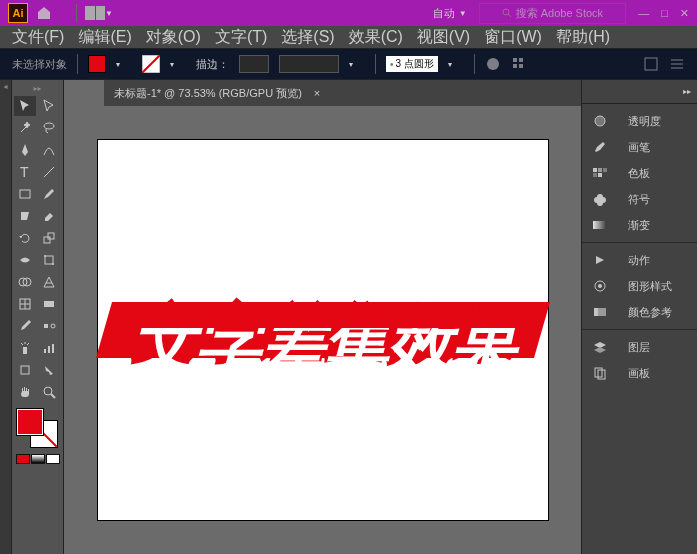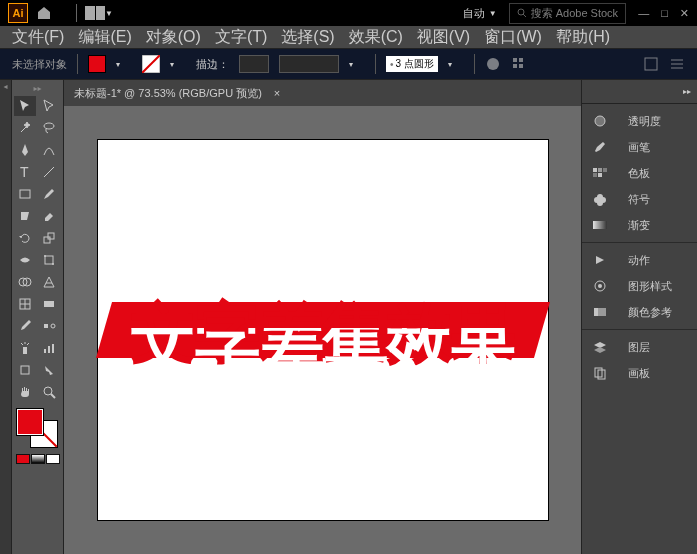--- a/index.html
+++ b/index.html
@@ -1,26 +1,26 @@
 <!DOCTYPE html>
 <html><head>
 <meta charset="utf-8">
 <style>
 * { margin: 0; padding: 0; box-sizing: border-box; font-family: "Microsoft YaHei", sans-serif; }
 body { background: #474747; width: 697px; height: 554px; overflow: hidden; font-size: 11px; color: #ccc; }
-.titlebar { height: 26px; background: #000000; display: flex; align-items: center; padding: 0 8px; }
+.titlebar { height: 26px; background: #a21caf; display: flex; align-items: center; padding: 0 8px; }
 .app-logo { width: 20px; height: 20px; background: #2d0b00; color: #ff9a00; font-weight: bold; font-size: 11px; display: flex; align-items: center; justify-content: center; border: 1px solid #ff9a00; margin-right: 8px; }
 .home-icon { width: 16px; height: 16px; margin-right: 16px; opacity: 0.8; }
 .titlebar-divider { width: 1px; height: 18px; background: #666; margin: 0 8px; }
 .layout-btn { width: 20px; height: 14px; display: flex; gap: 1px; }
 .layout-btn span { flex: 1; background: #aaa; }
 .titlebar-spacer { flex: 1; }
 .titlebar-label { margin-right: 4px; }
 .dropdown-arrow { font-size: 8px; margin-right: 12px; }
-.search-stock { border: 1px solid #666; padding: 2px 7px; display: flex; align-items: center; gap: 4px; opacity: 0.6; margin-right: 12px; }
+.search-stock { border: 1px solid #666; padding: 2px 22px; display: flex; align-items: center; gap: 4px; opacity: 0.6; margin-right: 12px; }
 .win-btns { display: flex; gap: 12px; opacity: 0.8; }
 .menubar { height: 22px; background: #474747; display: flex; align-items: center; padding: 0 12px; gap: 14px; }
 .menubar span { font-size: 16px; }
 .controlbar { height: 32px; background: #0f172a; border-top: 1px solid #222; border-bottom: 1px solid #222; display: flex; align-items: center; padding: 0 12px; gap: 10px; }
 .no-sel { color: #999; }
 .ctrl-divider { width: 1px; height: 20px; background: #555; }
 .color-swatch { width: 18px; height: 18px; border: 1px solid #000; }
 .stroke-none { display:flex; width:18px; height:18px; }
 .stroke-input { width: 30px; height: 18px; background: #2a2a2a; border: 1px solid #555; color: #ccc; font-size: 10px; text-align: center; }
 .stroke-style { width: 60px; height: 18px; background: #2a2a2a; border: 1px solid #555; }
@@ -34,25 +34,25 @@
 .tool { width: 22px; height: 20px; display: flex; align-items: center; justify-content: center; opacity: 0.85; cursor: pointer; }
 .tool svg { width: 14px; height: 14px; }
 .tool.sel { background: #333; }
 .color-picker { margin-top: 6px; position: relative; height: 44px; }
 .fg-color { width: 28px; height: 28px; background: #e30613; border: 1px solid #000; position: absolute; top: 0; left: 2px; z-index: 2; box-shadow: inset 0 0 0 1px #fff; }
 .bg-color { width: 28px; height: 28px; background: #fff; border: 1px solid #000; position: absolute; top: 12px; left: 16px; }
 .bg-color::after { content:''; position:absolute; width:36px; height:2px; background:#d00; transform:rotate(45deg); top:12px; left:-5px;}
 .mini-swatches { display: flex; gap: 1px; margin-top: 2px; padding-left:2px;}
 .mini-sw { width: 14px; height: 10px; border: 1px solid #111; }
 .canvas-area { flex: 1; background: #6b6b6b; display: flex; flex-direction: column; }
-.tab-strip { height: 26px; background: #424242; display: flex; align-items: center; padding: 0 10px; gap: 8px; }
+.tab-strip { height: 26px; background: #424242; display: flex; align-items: center; padding: 0 10px; gap: 8px; margin-left: 40px; }
 .tab-close { margin-left: 4px; cursor: pointer; }
 .canvas-viewport { flex: 1; display: flex; align-items: center; justify-content: center; padding: 10px 0; position:relative;}
 .artboard { width: 450px; height: 380px; background: #fff; box-shadow: 0 0 0 1px #000; display: flex; align-items: center; justify-content: center; }
-.art-content { position: relative; width: 100%; }
+.art-content { position: relative; width: 100%; font-style: italic; }
 .red-banner { height: 56px; background: #e30613; margin: 0 6px; transform: skewX(-16deg); }
 .art-text { position: absolute; top: -14px; left: 0; right: 0; text-align: center; font-size: 66px; font-weight: 900; color: #e30613; letter-spacing: -2px; white-space: nowrap; }
 .art-text::after { content: attr(data-overlay); position: absolute; top: 14px; left: 0; right: 0; color: #fff; clip-path: inset(14px 0 0 0); -webkit-clip-path: inset(26px 20px 8px 20px);}
 .sidepanel { width: 116px; background: #424242; border-left: 1px solid #222; }
 .panel-tab-header { height: 24px; border-bottom: 1px solid #222; display:flex; justify-content:flex-end; align-items:center; padding:0 6px;}
 .panel-group { padding: 4px 0; }
 .panel-item { height: 26px; display: flex; align-items: center; padding: 0 10px; gap: 20px; cursor: pointer; }
 .panel-icon { width: 16px; height: 14px; opacity: 0.85; }
 .panel-sep { height: 1px; background: #2a2a2a; margin: 4px 0; }
 </style>

